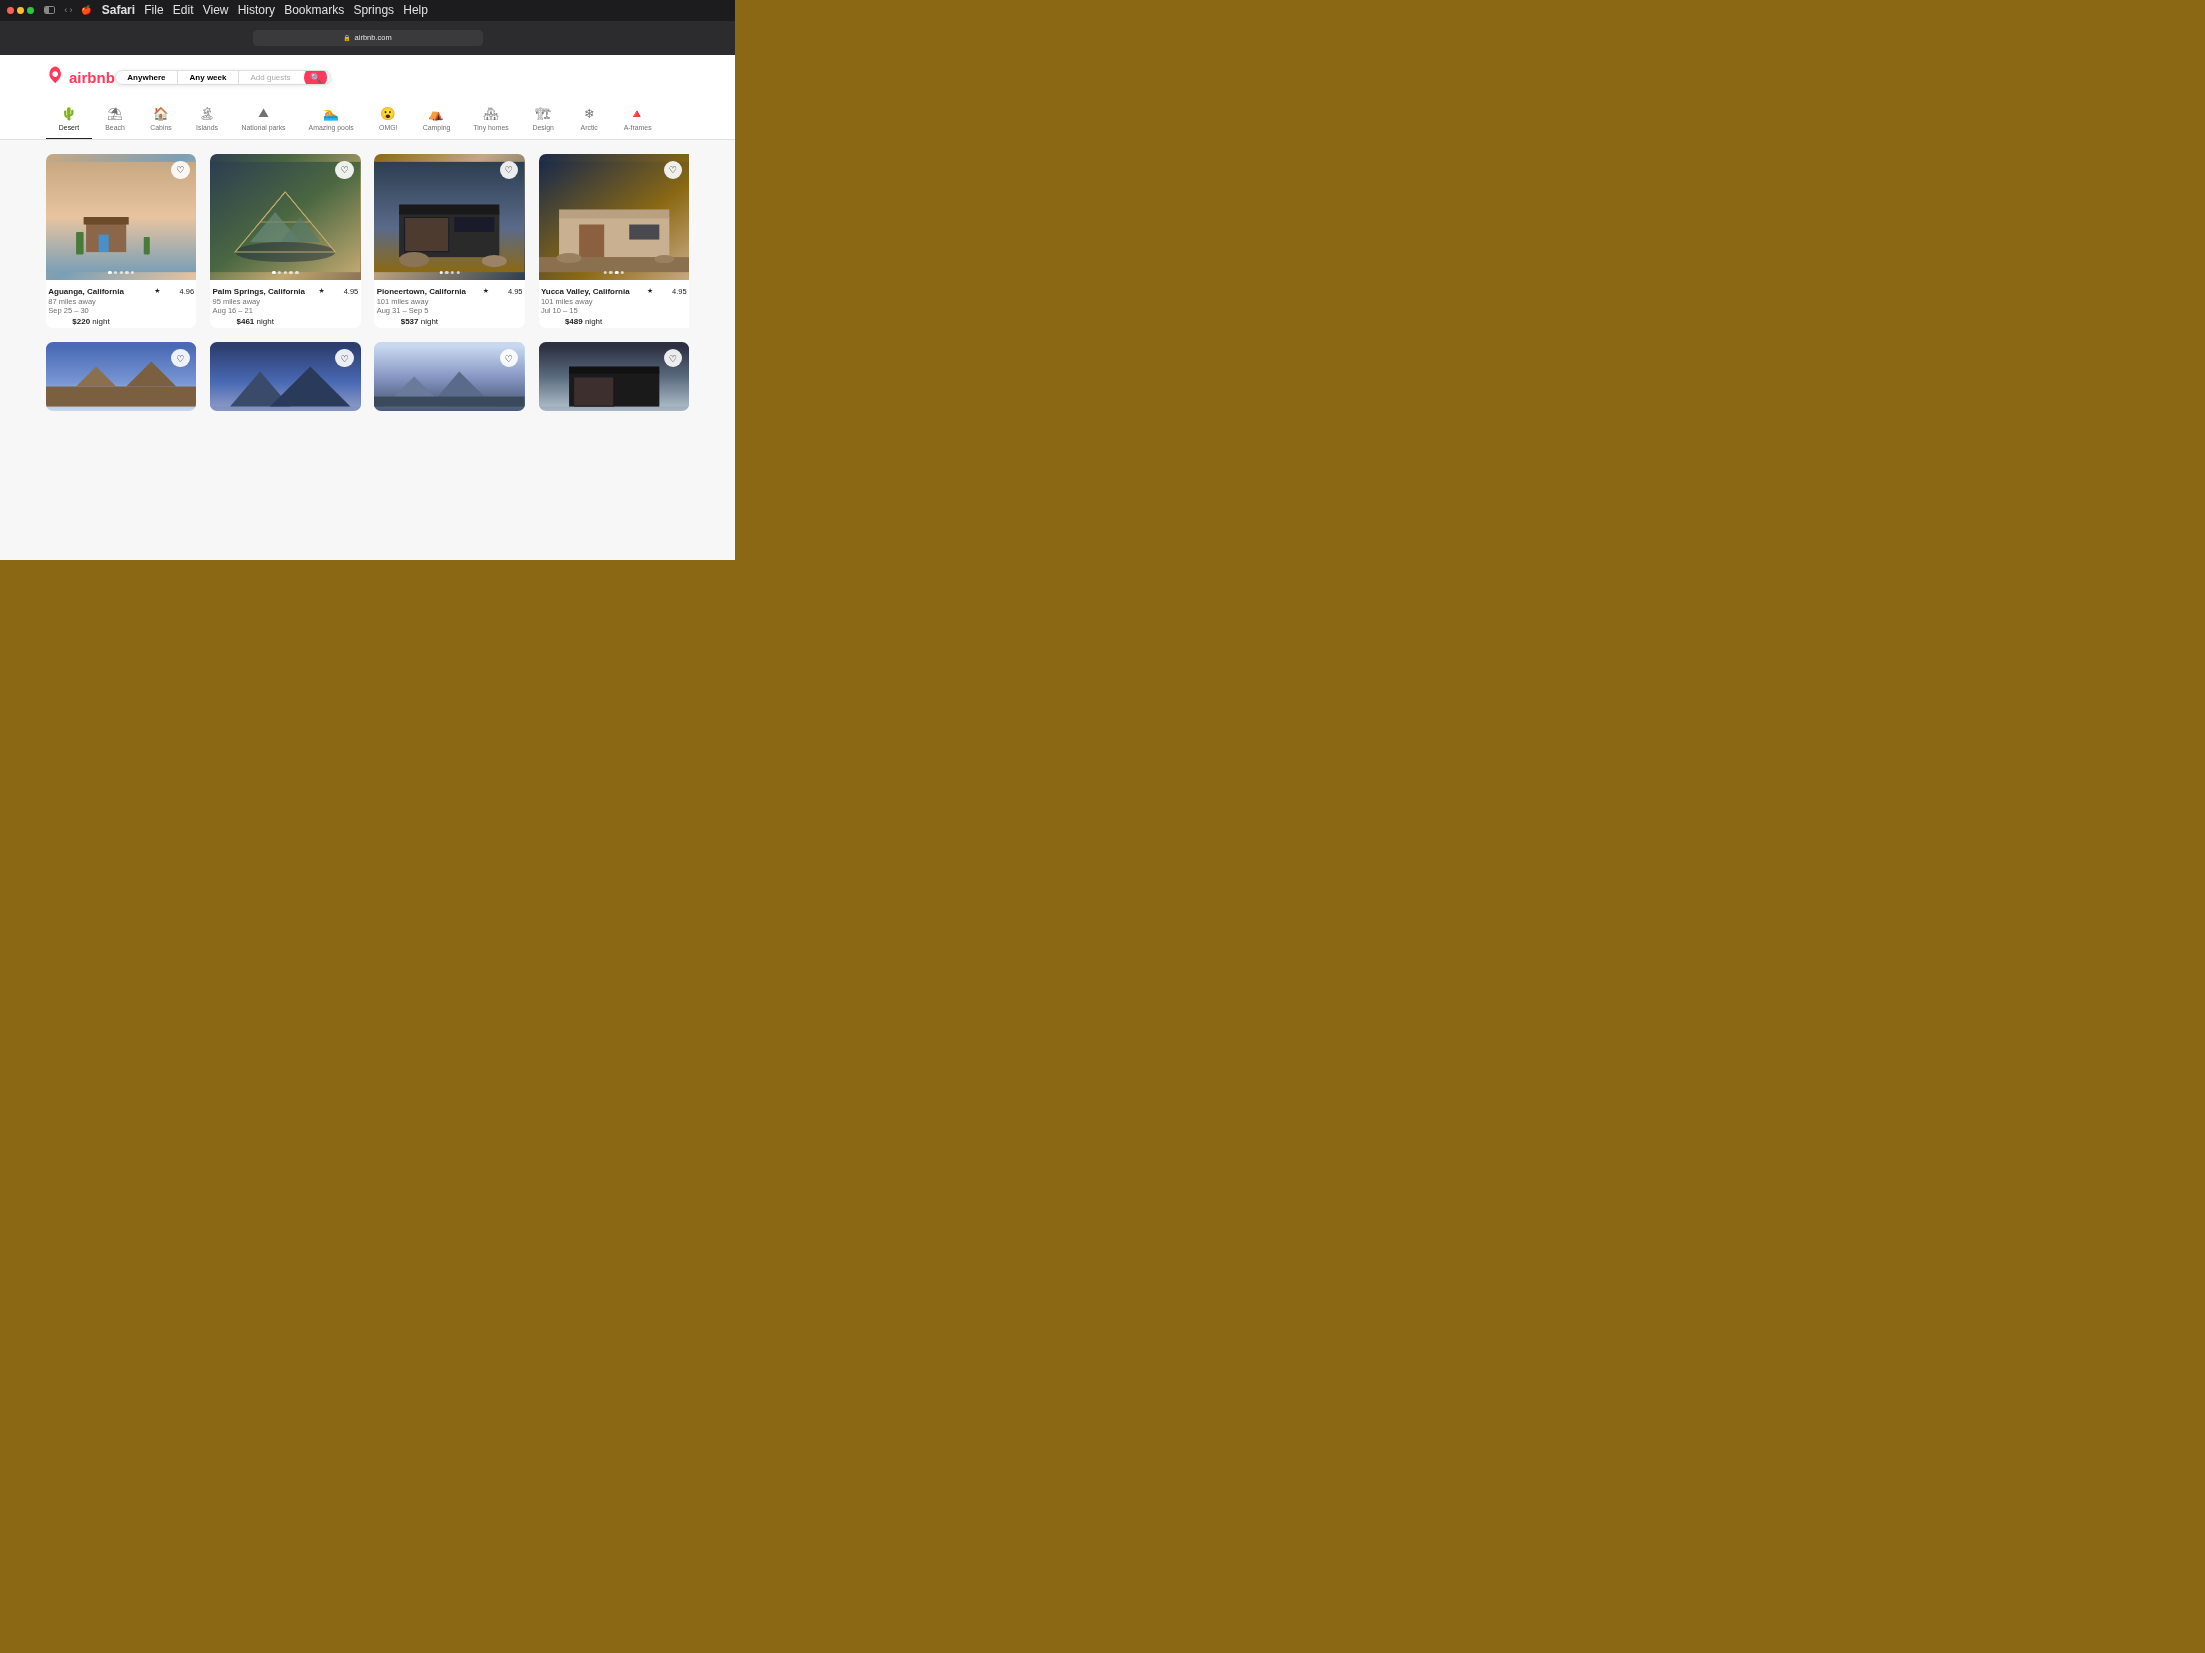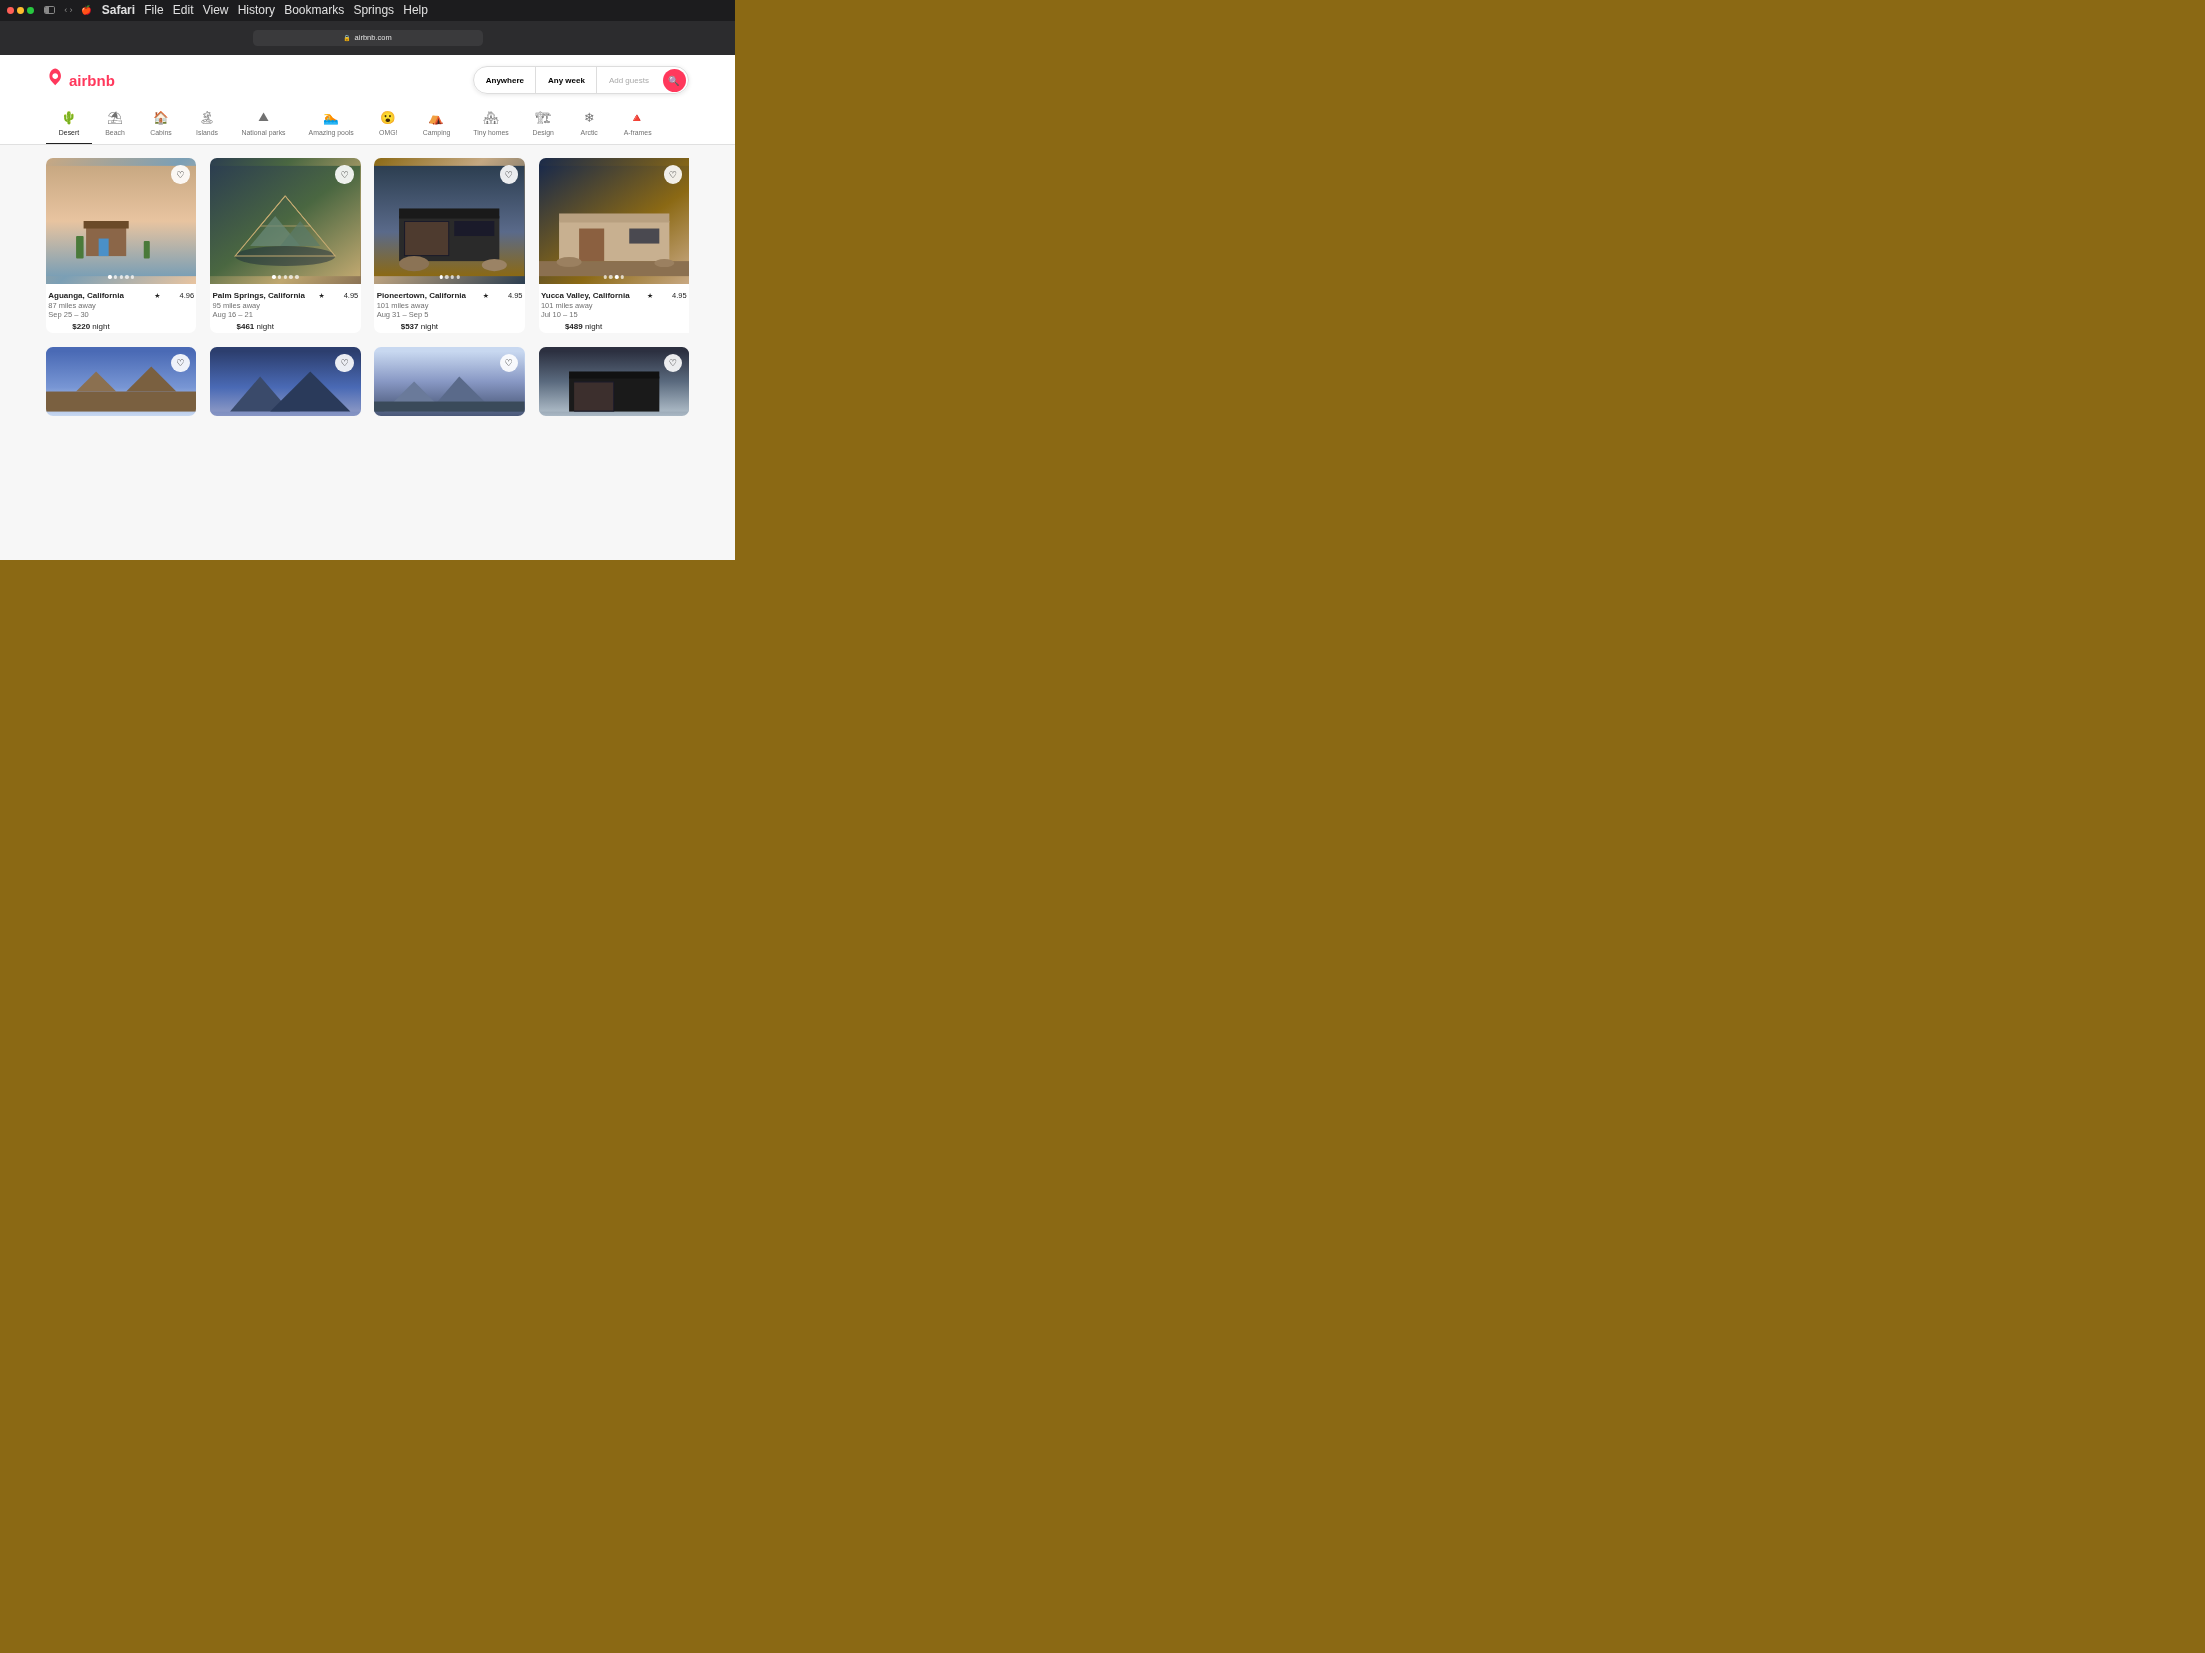--- a/index.html
+++ b/index.html
@@ -112,23 +112,21 @@
 
     
     .airbnb-header {
       background: white;
       padding: 11.5px 46px 0 46px;
       border-bottom: 0.6px solid #e0e0e0;
     }
     .header-top {
       display: flex;
       align-items: center;
-      justify-content: space-between;
       padding-bottom: 9.2px;
-      gap: 28px;
     }
     .airbnb-logo {
       display: flex;
       align-items: center;
       gap: 4.6px;
     }
     .airbnb-logo-icon {
       color: #FF385C;
       font-size: 18.4px;
     }
@@ -137,21 +135,21 @@
       font-size: 15px;
       font-weight: 600;
     }
     .search-bar {
       display: flex;
       align-items: center;
       border: 0.6px solid #ddd;
       border-radius: 23px;
       box-shadow: 0 1.1px 4.6px rgba(0,0,0,0.1);
       overflow: hidden;
-      height: 28px;
+      height: 15px;
     }
     .search-pill {
       padding: 0 11.5px;
       height: 100%;
       display: flex;
       align-items: center;
       font-size: 8px;
       font-weight: 600;
       cursor: pointer;
       border-right: 0.6px solid #ddd;

